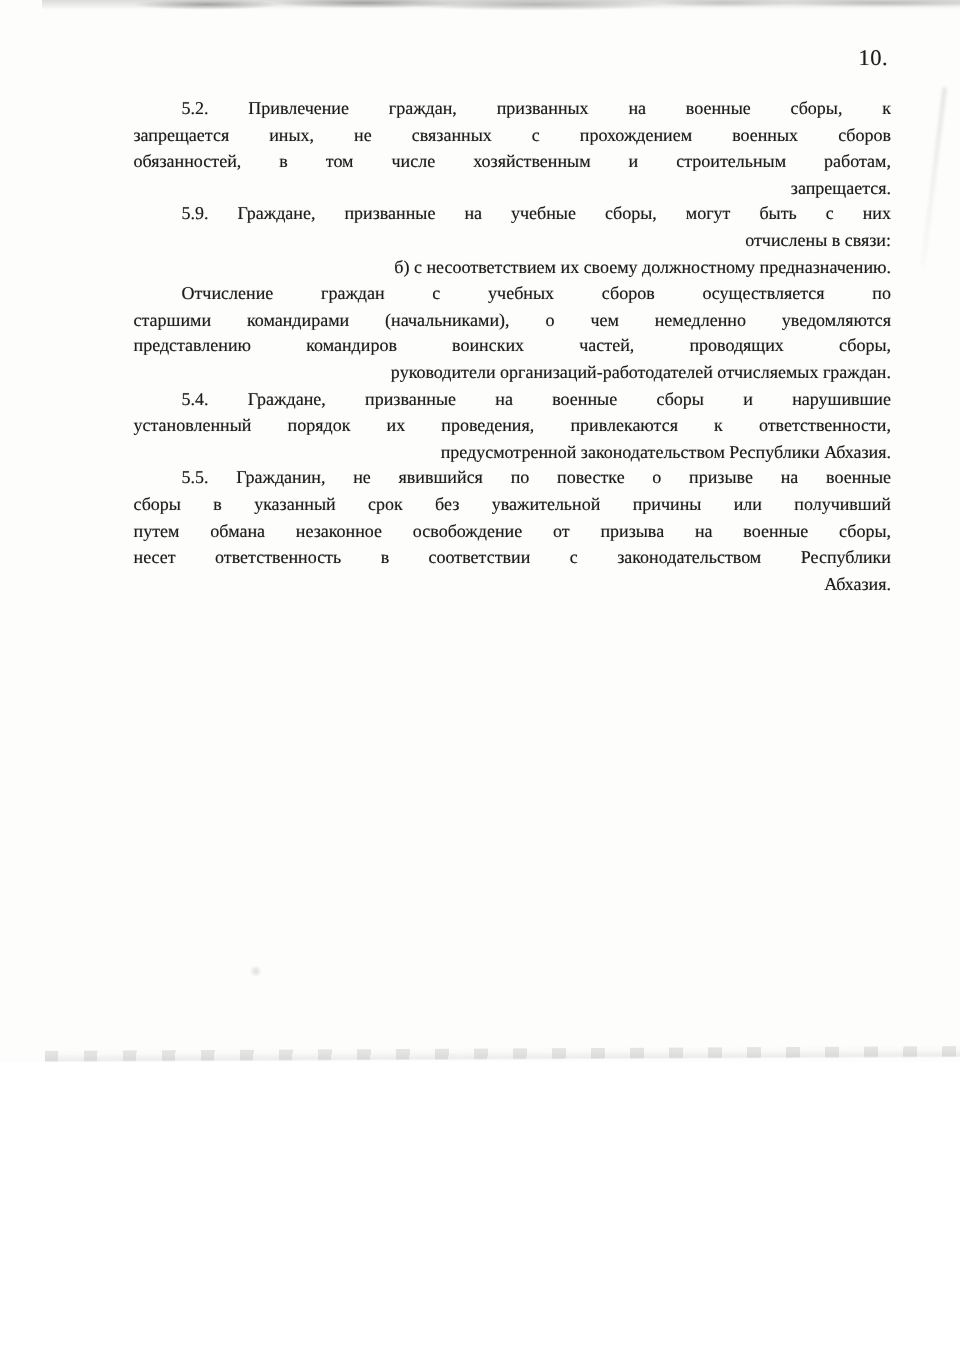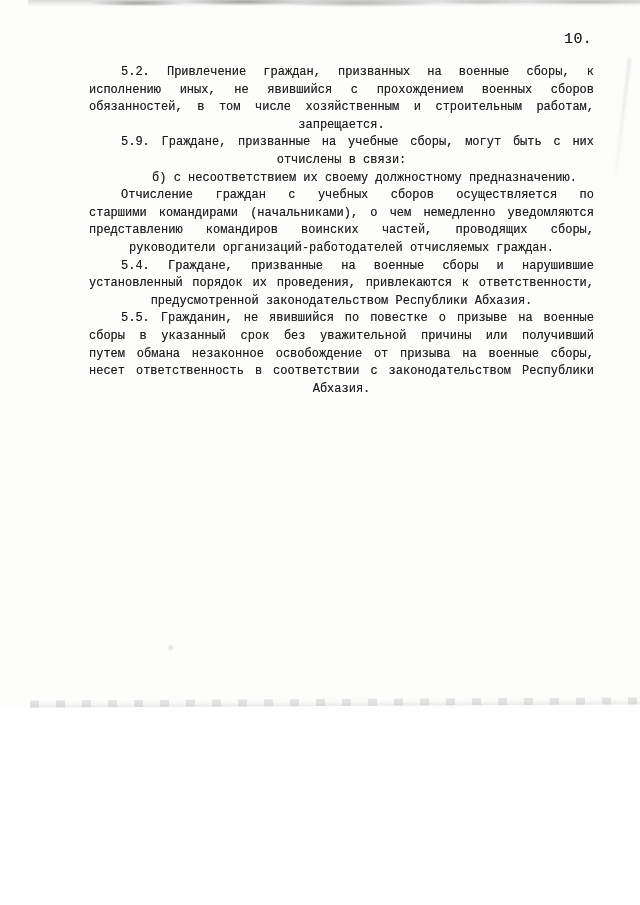--- a/index.html
+++ b/index.html
@@ -6,21 +6,21 @@
     margin: 0;
     padding: 0;
     background: #ffffff;
   }
   .page {
     position: relative;
     width: 640px;
     height: 708px;
     background: #fdfdfc;
     overflow: hidden;
-    font-family: Liberation Mono, monospace;
+    font-family: Liberation Serif, serif;
     color: #1d1d1d;
   }
 
   
   .scan-top {
     position: absolute;
     top: 0; left: 28px; right: 0;
     height: 9px;
     background:
       radial-gradient(70px 5px at 110px 3px, rgba(105,105,105,0.55), rgba(105,105,105,0) 70%),
@@ -76,21 +76,21 @@
     top: 64px;
     width: 505px;
     font-size: 12px;
     line-height: 17.6px;
     text-shadow: 0 0 0.5px rgba(25,25,25,0.55);
   }
   .doc p { margin: 0; padding: 0; }
   .ln {
     display: block;
     white-space: normal;
-    text-align: center;
+    text-align: right;
   }
   .j {
     text-align: justify;
     text-align-last: justify;
     text-justify: inter-word;
   }
   .ind  { text-indent: 32px; }
   .ind2 { text-indent: 46px; }
 </style>
 </head>
@@ -102,21 +102,21 @@
   <div class="scan-streak-right"></div>
   <div class="scan-smudge"></div>
   <div class="scan-bottom"></div>
 
   <div class="page-number">10.</div>
 
   <div class="doc">
 
     <p>
       <span class="ln j ind">5.2. Привлечение граждан, призванных на военные сборы, к</span>
-      <span class="ln j">исполнению иных, не явившийся с прохождением военных сборов</span>
+      <span class="ln j">запрещается иных, не связанных с прохождением военных сборов</span>
       <span class="ln j">обязанностей, в том числе хозяйственным и строительным работам,</span>
       <span class="ln">запрещается.</span>
     </p>
 
     <p>
       <span class="ln j ind">5.9. Граждане, призванные на учебные сборы, могут быть с них</span>
       <span class="ln">отчислены в связи:</span>
     </p>
 
 

